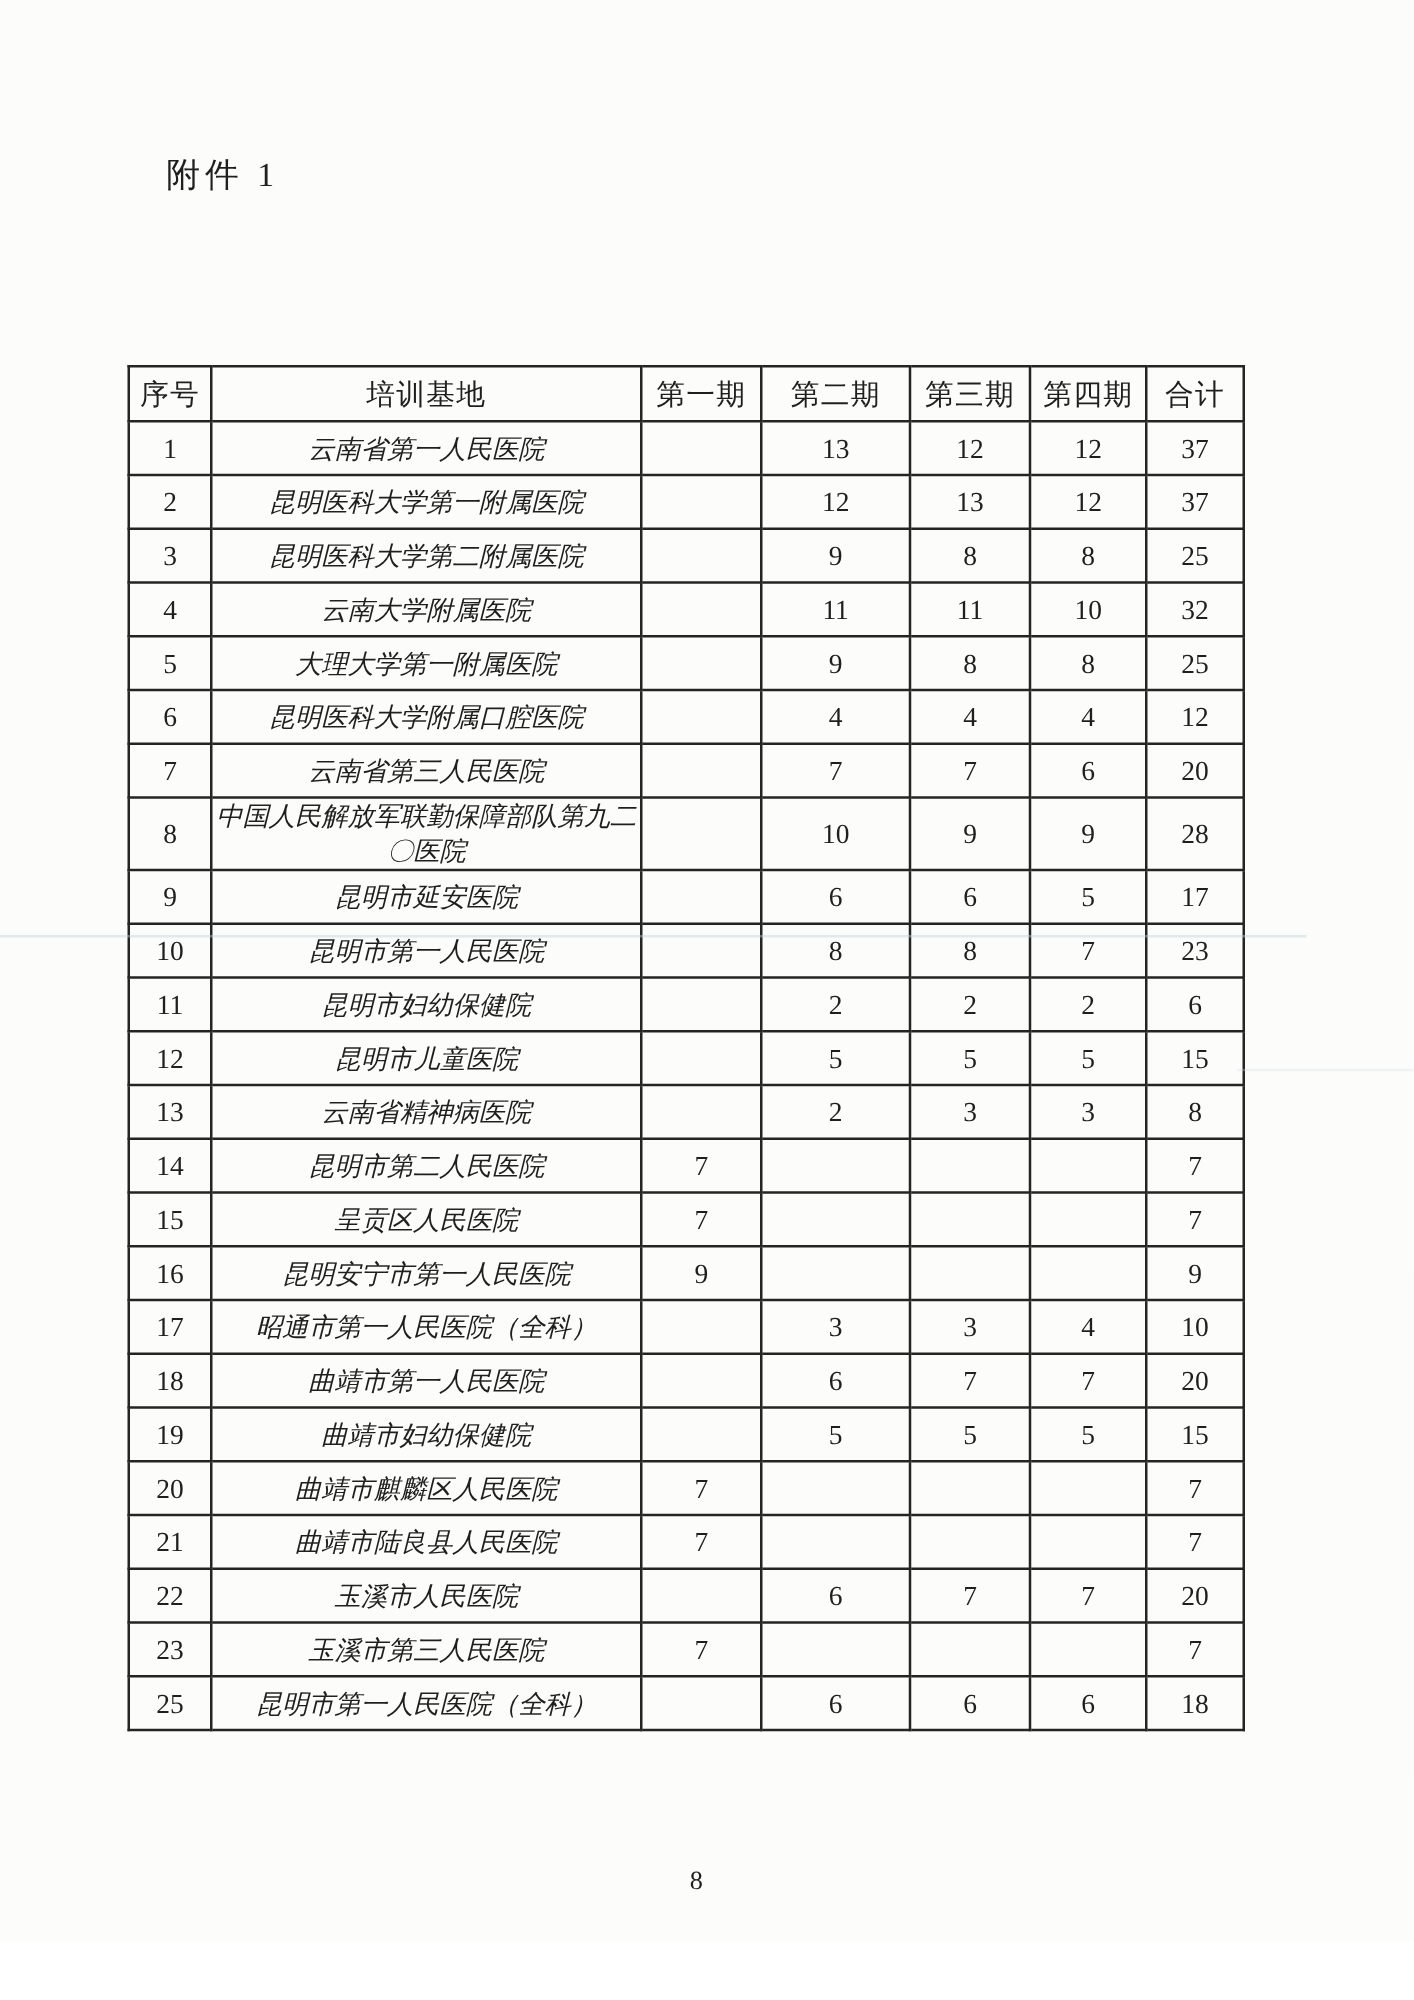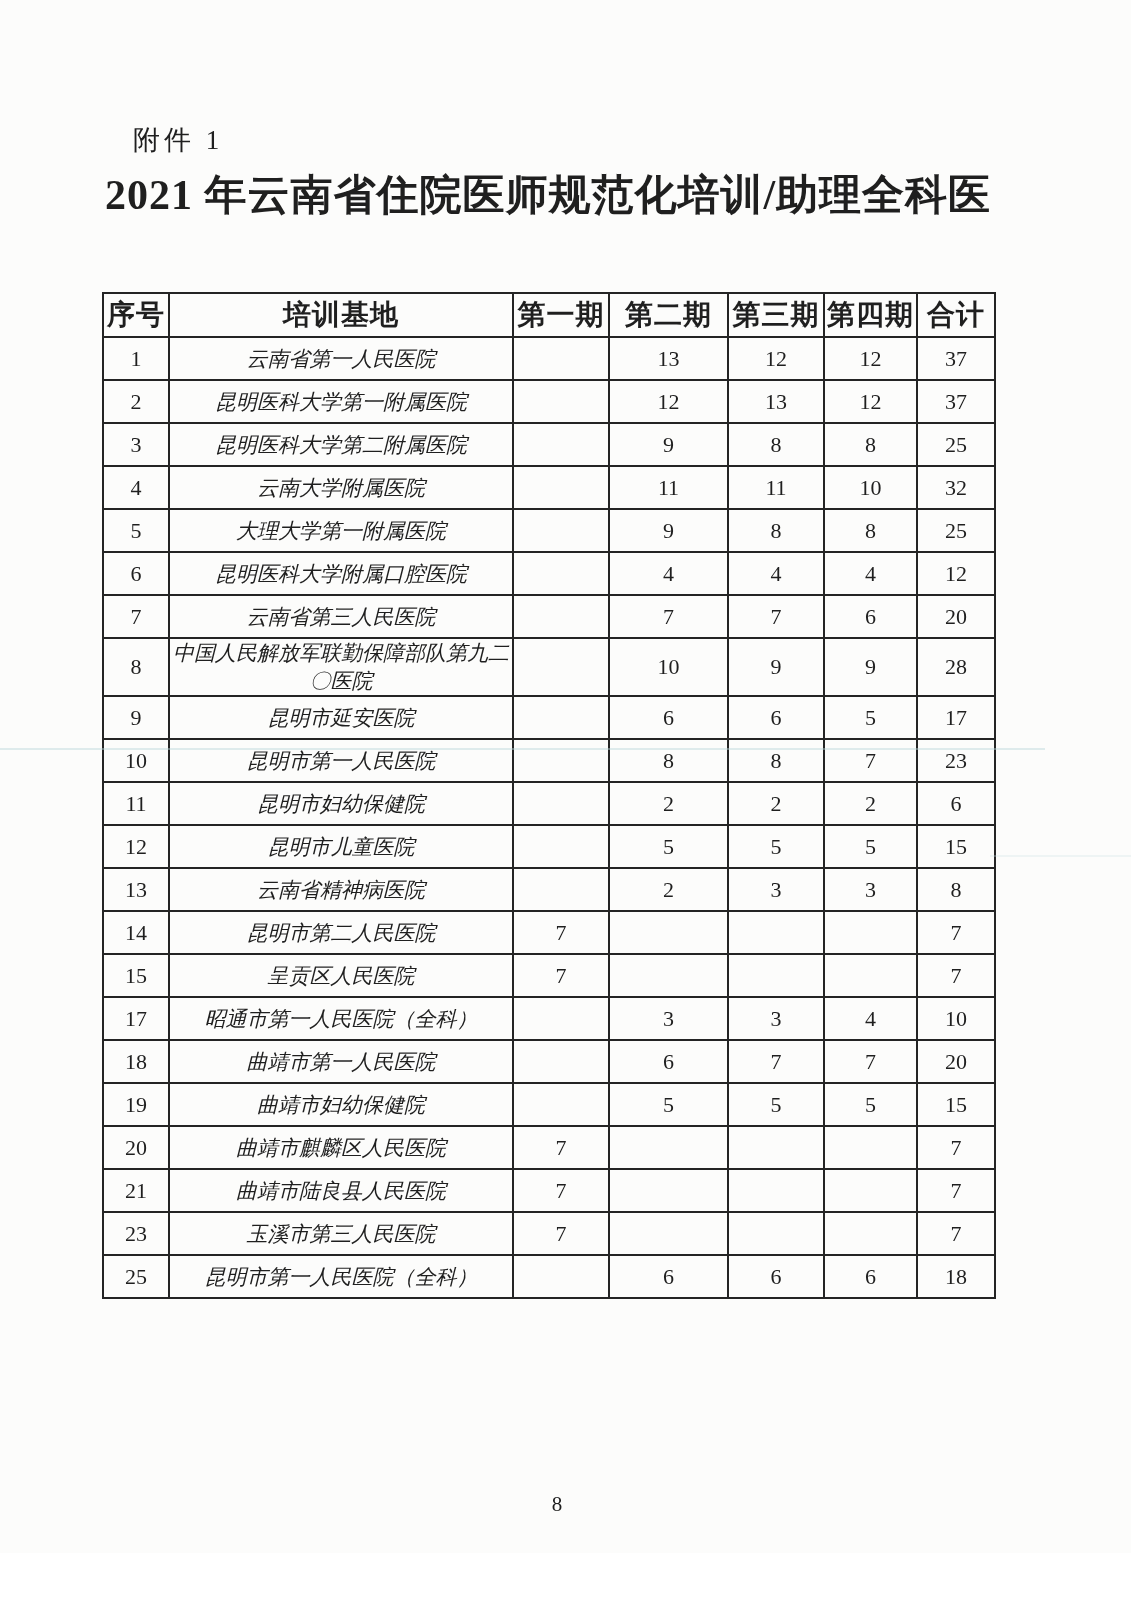--- a/index.html
+++ b/index.html
@@ -43,22 +43,22 @@
   }
   .quota-table th, .quota-table td {
     border: 2px solid #242424;
     text-align: center;
     vertical-align: middle;
     padding: 0 2px;
     overflow: hidden;
   }
   .quota-table th {
     height: 42px;
-    font-size: 28px;
-    font-weight: bold;
+    font-size: 23px;
+    font-weight: normal;
     letter-spacing: 1px;
     border-radius: 13px;
   }
   .quota-table td {
     height: 41px;
     font-size: 22px;
   }
   .quota-table td.c-name {
     font-size: 21px;
     line-height: 28px;
@@ -79,21 +79,20 @@
   .a2 { top: 855px; left: 990px; width: 141px; height: 2px; background: rgba(205, 225, 228, 0.30); }
 </style>
 </head>
 <body>
 
 <div class="page">
 
   <div class="attachment">附件 1</div>
 
   <h1 class="title">
-    <span class="tl">2021 年云南省住院医师规范化培训/助理全科医</span>
   </h1>
 
   <table class="quota-table">
     <colgroup>
       <col style="width:66px">
       <col style="width:344px">
       <col style="width:96px">
       <col style="width:119px">
       <col style="width:96px">
       <col style="width:93px">
@@ -256,20 +255,29 @@
         <tr>
           <td class="c-num">15</td>
           <td class="c-name">呈贡区人民医院</td>
           <td class="c-num">7</td>
           <td class="c-num"></td>
           <td class="c-num"></td>
           <td class="c-num"></td>
           <td class="c-num">7</td>
         </tr>
 
+        <tr>
+          <td class="c-num">16</td>
+          <td class="c-name">昆明安宁市第一人民医院</td>
+          <td class="c-num">9</td>
+          <td class="c-num"></td>
+          <td class="c-num"></td>
+          <td class="c-num"></td>
+          <td class="c-num">9</td>
+        </tr>
 
         <tr>
           <td class="c-num">17</td>
           <td class="c-name">昭通市第一人民医院（全科）</td>
           <td class="c-num"></td>
           <td class="c-num">3</td>
           <td class="c-num">3</td>
           <td class="c-num">4</td>
           <td class="c-num">10</td>
         </tr>
@@ -307,20 +315,29 @@
         <tr>
           <td class="c-num">21</td>
           <td class="c-name">曲靖市陆良县人民医院</td>
           <td class="c-num">7</td>
           <td class="c-num"></td>
           <td class="c-num"></td>
           <td class="c-num"></td>
           <td class="c-num">7</td>
         </tr>
 
+        <tr>
+          <td class="c-num">22</td>
+          <td class="c-name">玉溪市人民医院</td>
+          <td class="c-num"></td>
+          <td class="c-num">6</td>
+          <td class="c-num">7</td>
+          <td class="c-num">7</td>
+          <td class="c-num">20</td>
+        </tr>
 
         <tr>
           <td class="c-num">23</td>
           <td class="c-name">玉溪市第三人民医院</td>
           <td class="c-num">7</td>
           <td class="c-num"></td>
           <td class="c-num"></td>
           <td class="c-num"></td>
           <td class="c-num">7</td>
         </tr>

